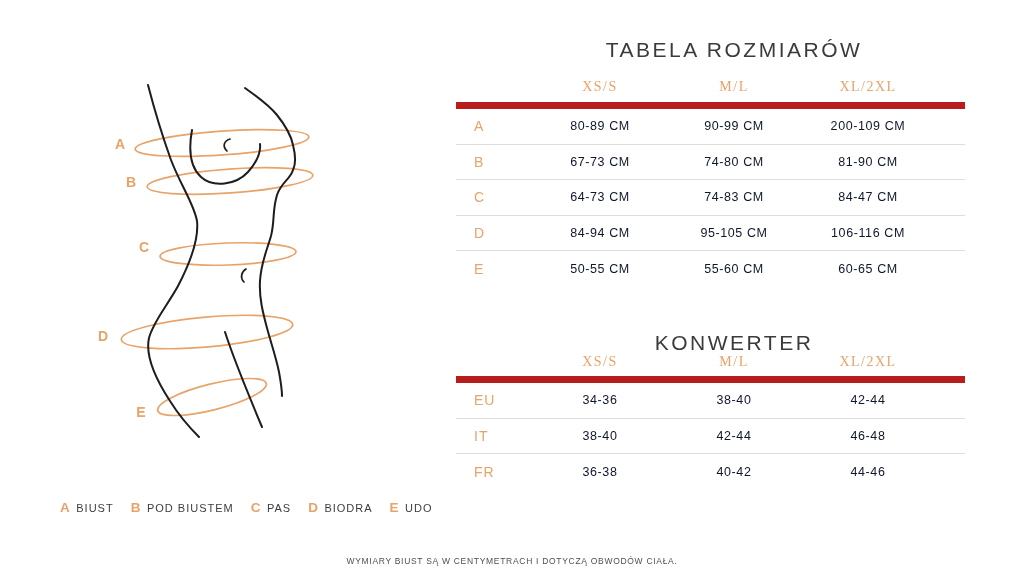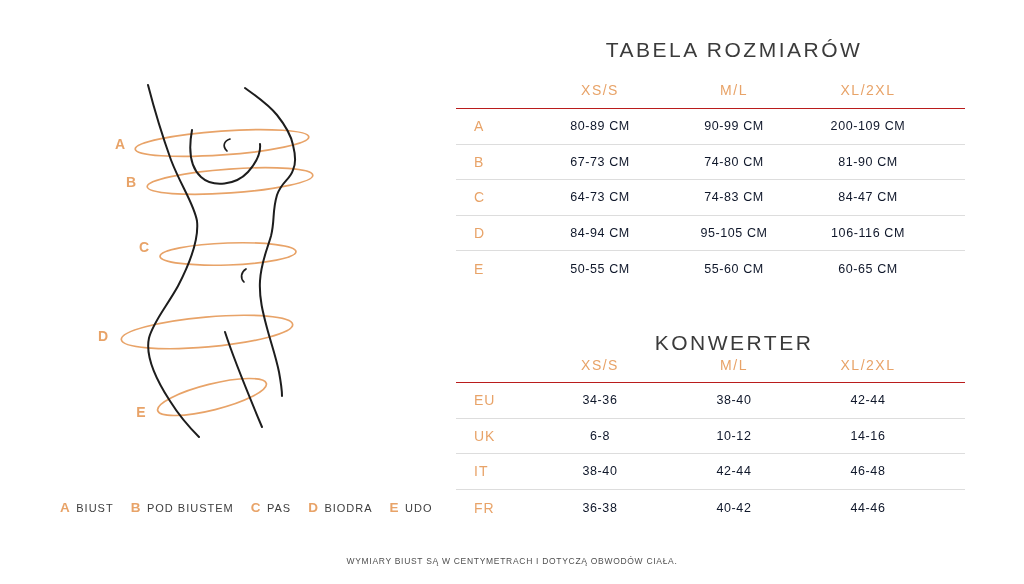--- a/index.html
+++ b/index.html
@@ -21,21 +21,21 @@
   .t1-title { top:38px; }
   .t2-title { top:331px; }
 
   .tbl { position:absolute; left:456px; width:509px; }
   .t1 { top:72px; }
   .t2 { top:347px; }
 
   .row { display:grid; grid-template-columns:77px 134px 134px 134px;
          height:35.6px; align-items:center; border-bottom:1px solid #ddd; }
   .row:last-child { border-bottom:none; }
-  .row.head { height:37px; border-bottom:1px solid #b91c1c; }
+  .row.head { height:37px; border-bottom:7px solid #b91c1c;font-family:Liberation Serif, serif; }
   .t2 .row.head { height:36px; }
 
   .cell { text-align:center; color:#0f172a; font-size:12.5px; letter-spacing:.6px; }
   .row.head .cell { color:#E8A368; font-size:14px; letter-spacing:1.5px; }
   .cell.lbl { text-align:left; padding-left:18px; color:#E8A368; font-size:14px; letter-spacing:1px; }
 
   
   .footer-note { position:absolute; top:556px; left:0; width:100%; text-align:center;
                  color:#4f4f4f; font-size:8.5px; letter-spacing:.7px; }
 </style>
@@ -145,26 +145,20 @@
       <div class="cell">M/L</div>
       <div class="cell">XL/2XL</div>
     </div>
     <div class="row">
       <div class="cell lbl">EU</div>
       <div class="cell">34-36</div>
       <div class="cell">38-40</div>
       <div class="cell">42-44</div>
     </div>
     <div class="row">
-      <div class="cell lbl">UK</div>
-      <div class="cell">6-8</div>
-      <div class="cell">10-12</div>
-      <div class="cell">14-16</div>
-    </div>
-    <div class="row">
       <div class="cell lbl">IT</div>
       <div class="cell">38-40</div>
       <div class="cell">42-44</div>
       <div class="cell">46-48</div>
     </div>
     <div class="row">
       <div class="cell lbl">FR</div>
       <div class="cell">36-38</div>
       <div class="cell">40-42</div>
       <div class="cell">44-46</div>

